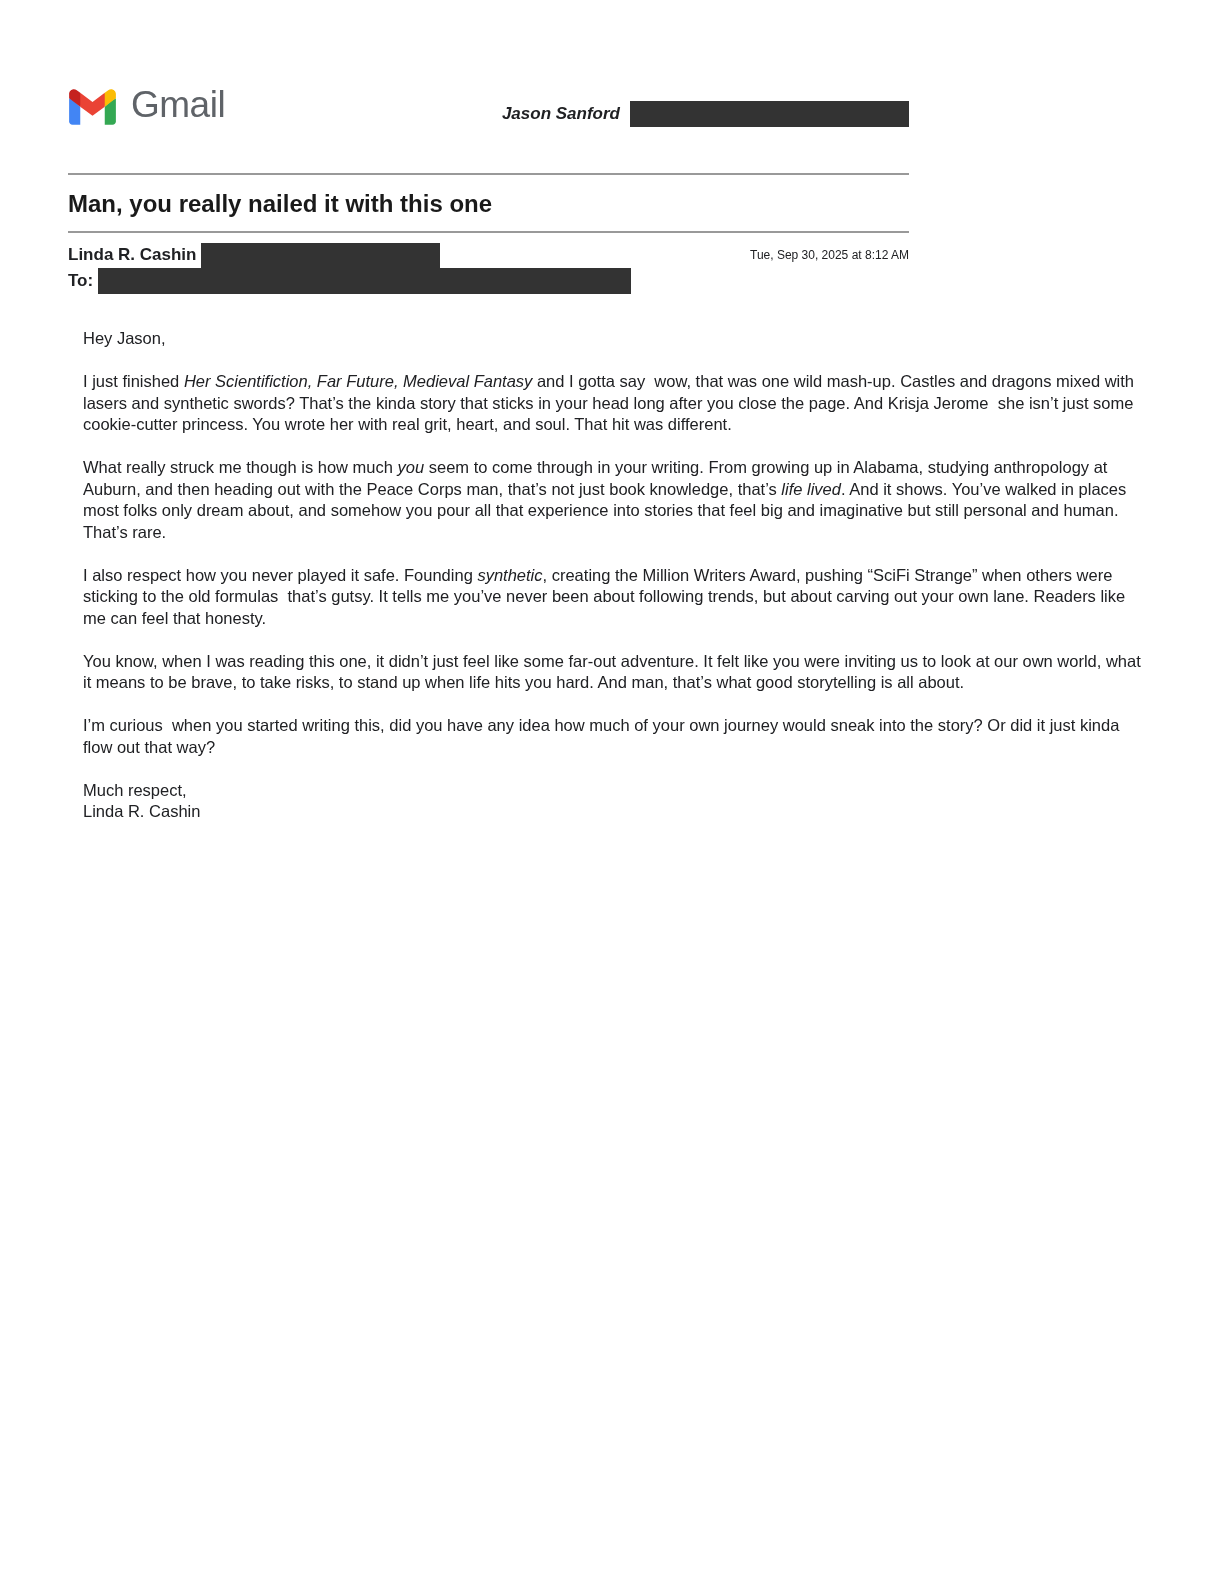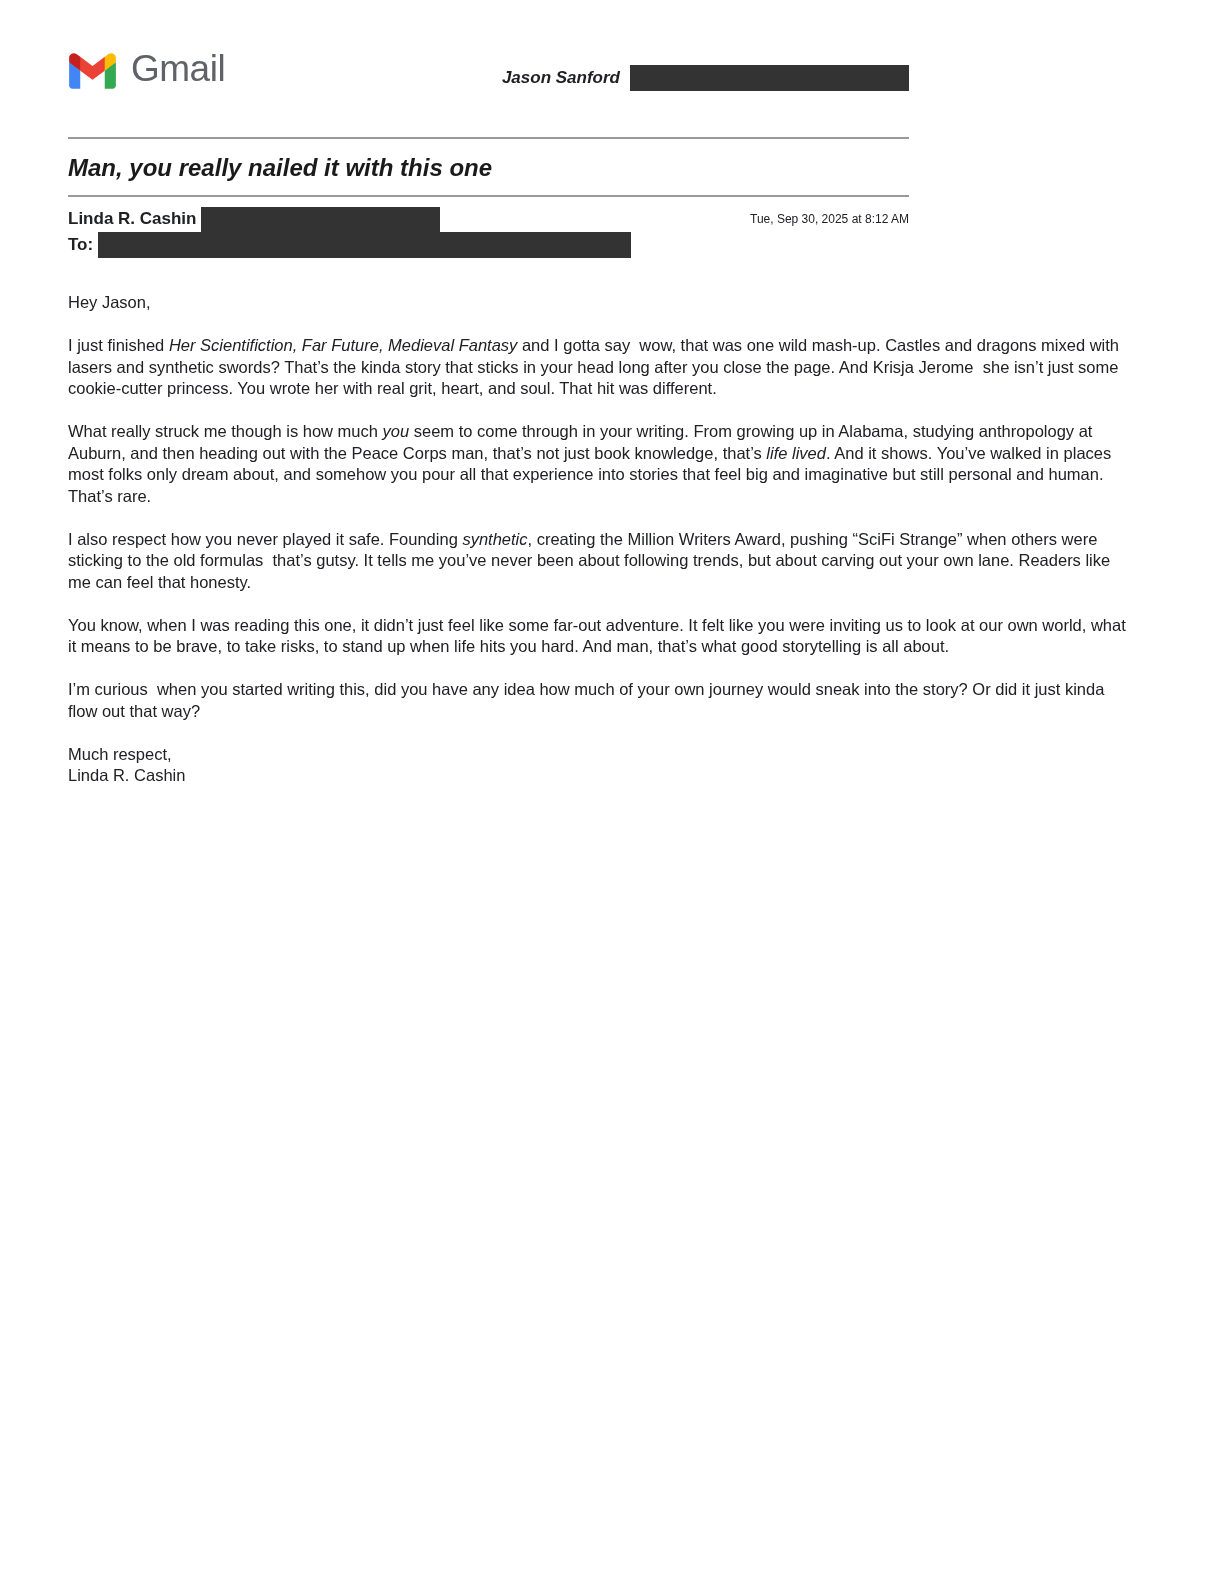--- a/index.html
+++ b/index.html
@@ -17,21 +17,21 @@
   html, body { background: #ffffff; }
   body {
     width: 1224px;
     min-height: 1584px;
     font-family: "Liberation Sans", "DejaVu Sans", sans-serif;
     color: var(--text);
   }
   .page {
     width: 976px;
     min-height: 1584px;
-    padding: 50px 67px 40px 68px;
+    padding: 86px 67px 40px 68px;
     background: #ffffff;
   }
 
   
   .topbar {
     display: flex;
     justify-content: space-between;
     align-items: flex-start;
     height: 52px;
   }
@@ -76,21 +76,20 @@
   .rule-top { margin-top: 35px; }
   .rule-sub { margin-top: 12px; }
 
   
   .subject {
     font-size: 24px;
     font-weight: bold;
     color: #1a1a1a;
     margin-top: 14px;
     line-height: 30px;
-    font-style: italic;
   }
 
   
   .meta {
     display: flex;
     justify-content: space-between;
     align-items: flex-start;
     margin-top: 9px;
   }
   .meta-rows { flex: 1 1 auto; }
@@ -106,20 +105,21 @@
   .redact-to { width: 533px; height: 26px; margin-left: 5px; }
   .meta-date {
     font-size: 12px;
     white-space: nowrap;
     line-height: 26px;
   }
 
   
   .email-body {
     margin-top: 34px;
+    margin-left: 15px;
     width: 1062px;
   }
   .body-paragraph {
     font-size: 16.5px;
     line-height: 21.5px;
     margin-bottom: 21.5px;
     white-space: pre-wrap;
     color: var(--text);
   }
   .body-paragraph em { font-style: italic; }

